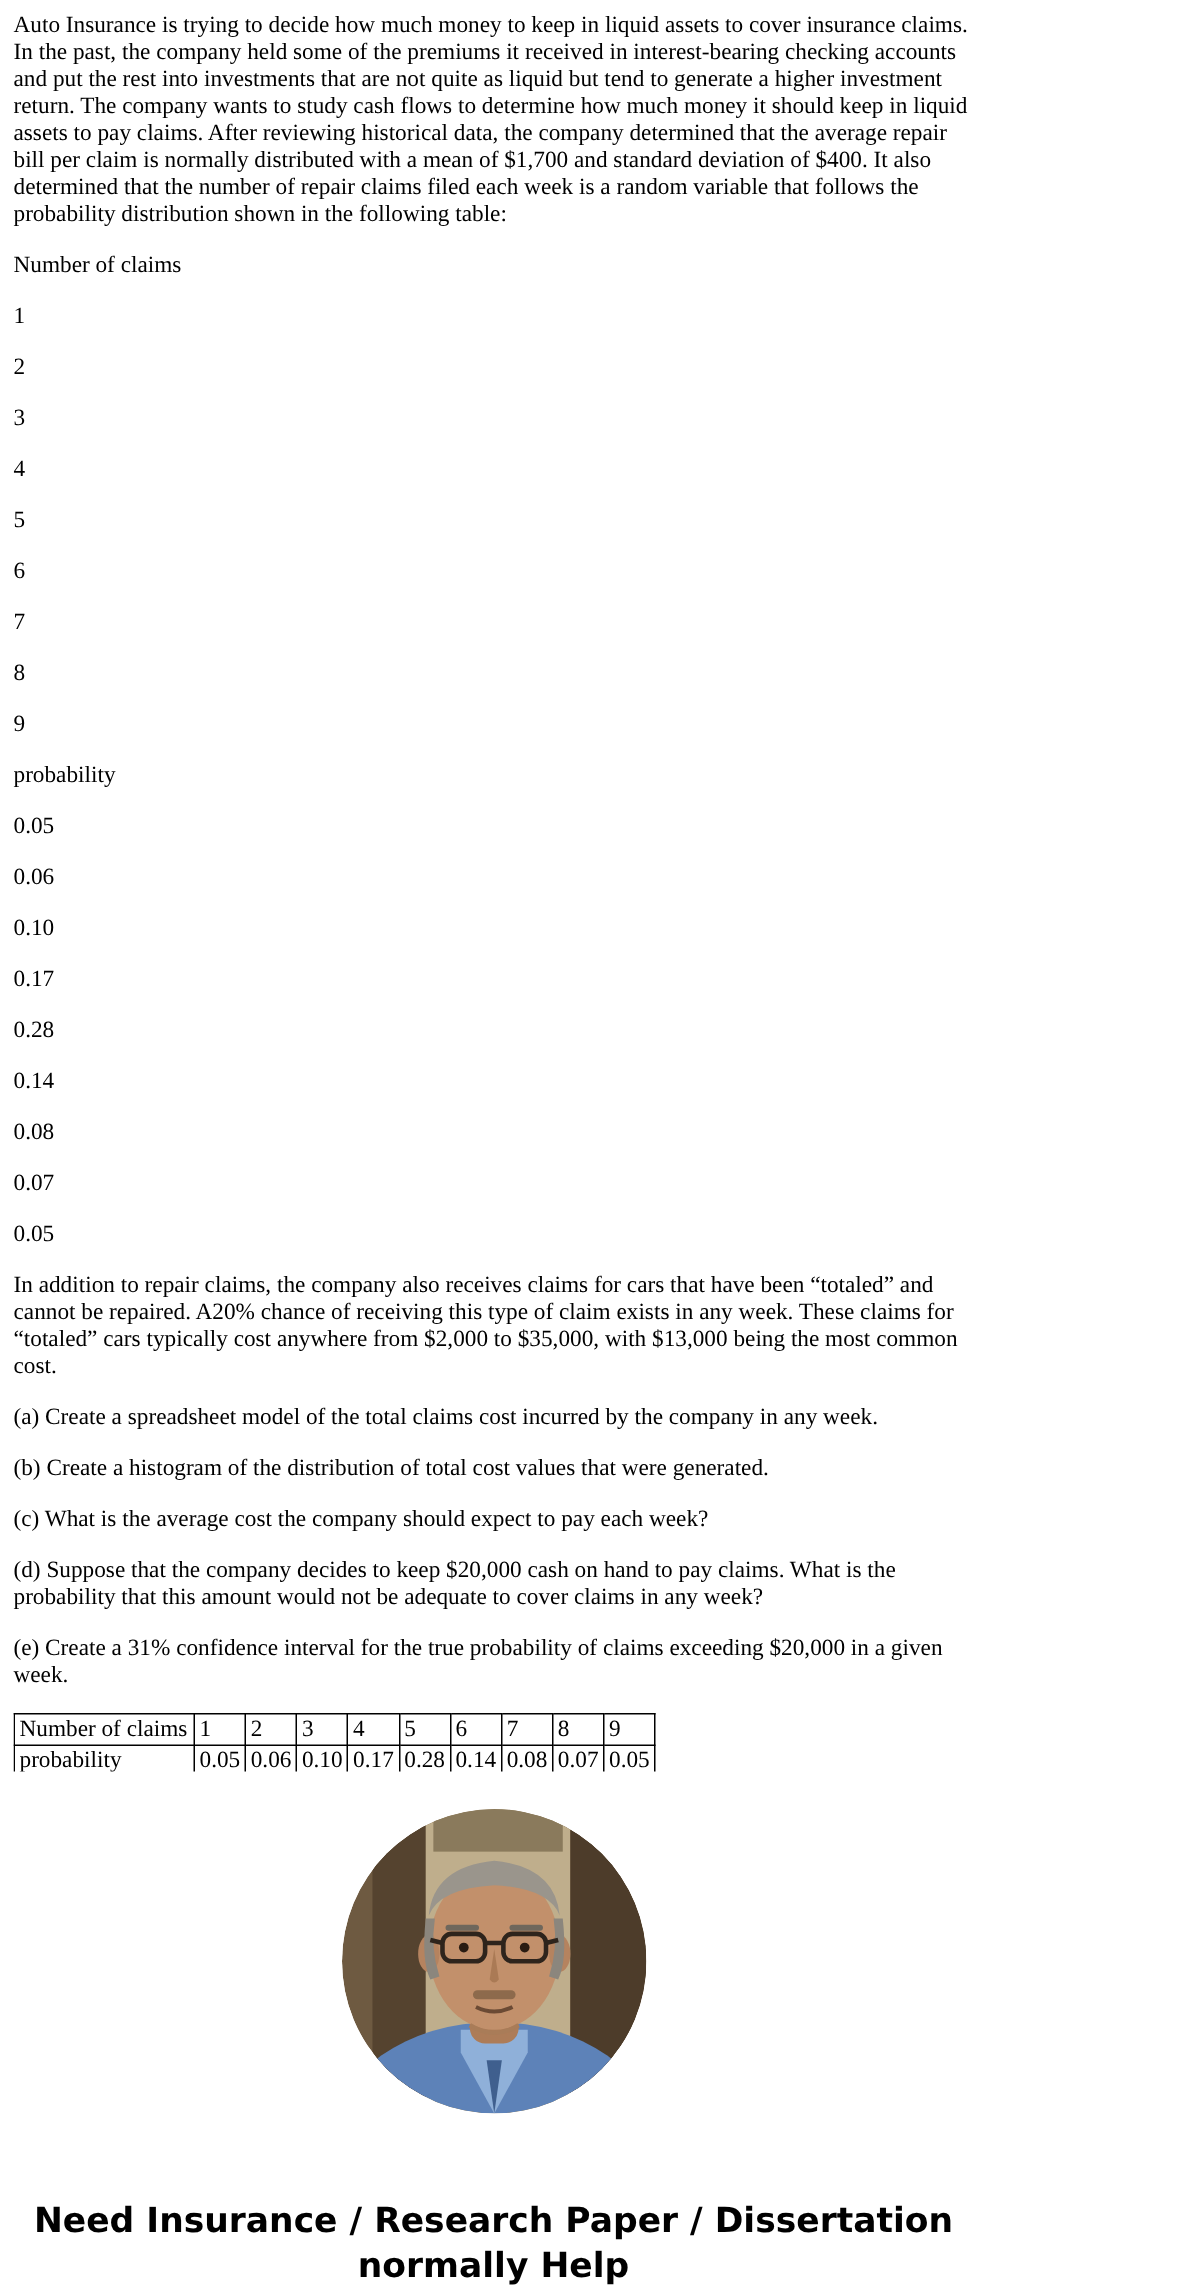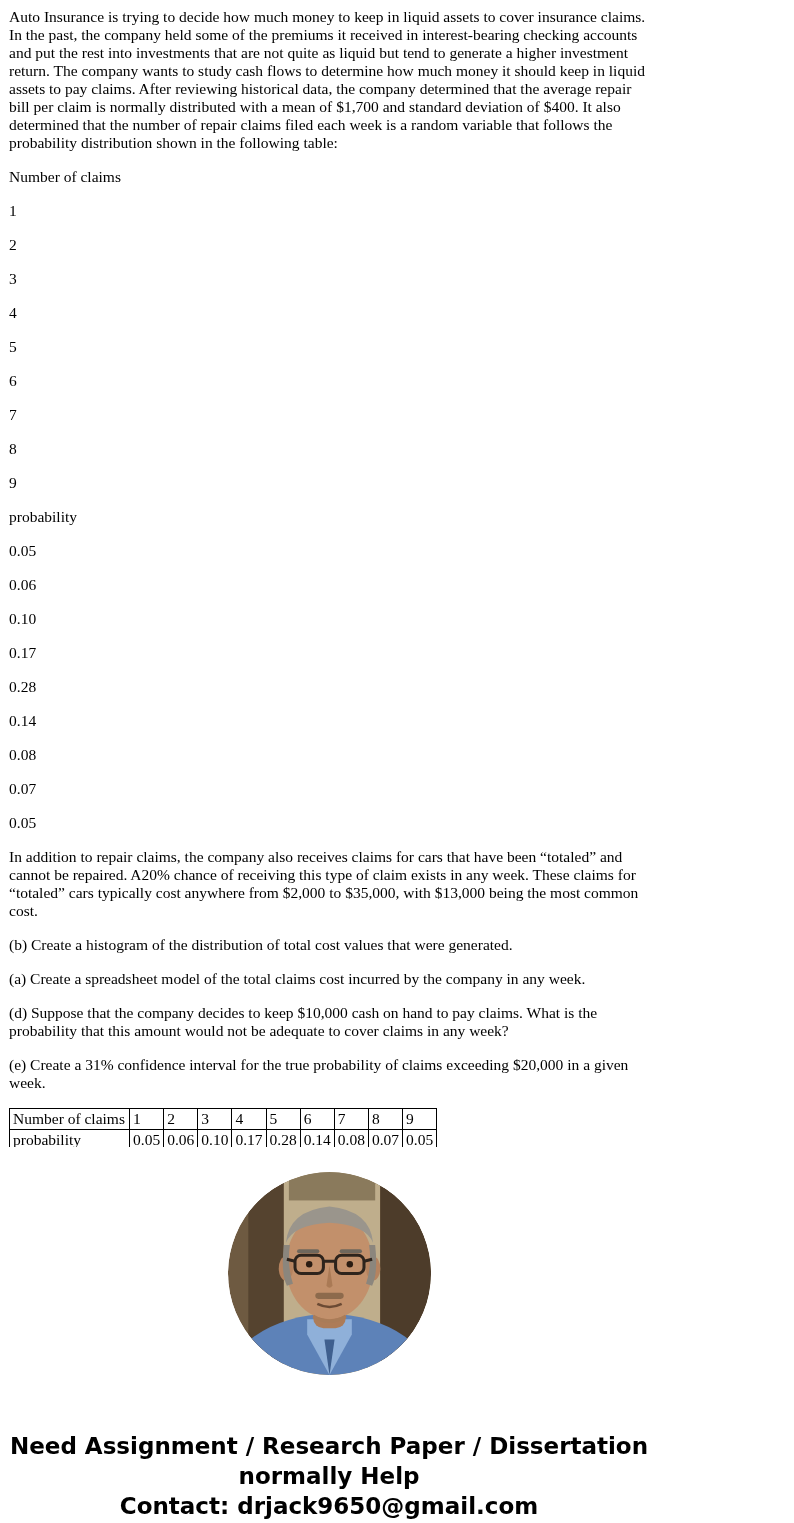--- a/index.html
+++ b/index.html
@@ -96,23 +96,24 @@
   <p class="line-item">0.10</p>
   <p class="line-item">0.17</p>
   <p class="line-item">0.28</p>
   <p class="line-item">0.14</p>
   <p class="line-item">0.08</p>
   <p class="line-item">0.07</p>
   <p class="line-item">0.05</p>
 
   <p>In addition to repair claims, the company also receives claims for cars that have been “totaled” and cannot be repaired. A20% chance of receiving this type of claim exists in any week. These claims for “totaled” cars typically cost anywhere from $2,000 to $35,000, with $13,000 being the most common cost.</p>
 
+  <p>(a) Create a spreadsheet model of the total claims cost incurred by the company in any week.</p>
   <p>(b) Create a histogram of the distribution of total cost values that were generated.</p>
-  <p>(a) Create a spreadsheet model of the total claims cost incurred by the company in any week.</p>
-  <p>(d) Suppose that the company decides to keep $10,000 cash on hand to pay claims. What is the probability that this amount would not be adequate to cover claims in any week?</p>
+  <p>(c) What is the average cost the company should expect to pay each week?</p>
+  <p>(d) Suppose that the company decides to keep $20,000 cash on hand to pay claims. What is the probability that this amount would not be adequate to cover claims in any week?</p>
   <p>(e) Create a 31% confidence interval for the true probability of claims exceeding $20,000 in a given week.</p>
 
   <div class="table-clip">
     <table class="claims-table">
       <tbody>
           <tr>
         <td class="first-col">Number of claims</td>
         <td class="num-col">1</td>
         <td class="num-col">2</td>
         <td class="num-col">3</td>
@@ -188,18 +189,18 @@
 
           <path d="M88 130 Q100 136 112 130" stroke="#6b4a34" stroke-width="2.5" fill="none"></path>
 
           <path d="M84 142 Q100 152 116 142" stroke="#a97c58" stroke-width="3" fill="none"></path>
         </g>
       </svg>
     </span>
   </div>
 
   <div class="footer">
-    <div>Need Assignment / Research Paper / Dissertation</div>
+    <div>Need Insurance / Research Paper / Dissertation</div>
     <div>normally Help</div>
     <div>Contact: drjack9650@gmail.com</div>
   </div>
 
 </div>
 
 </body></html>

